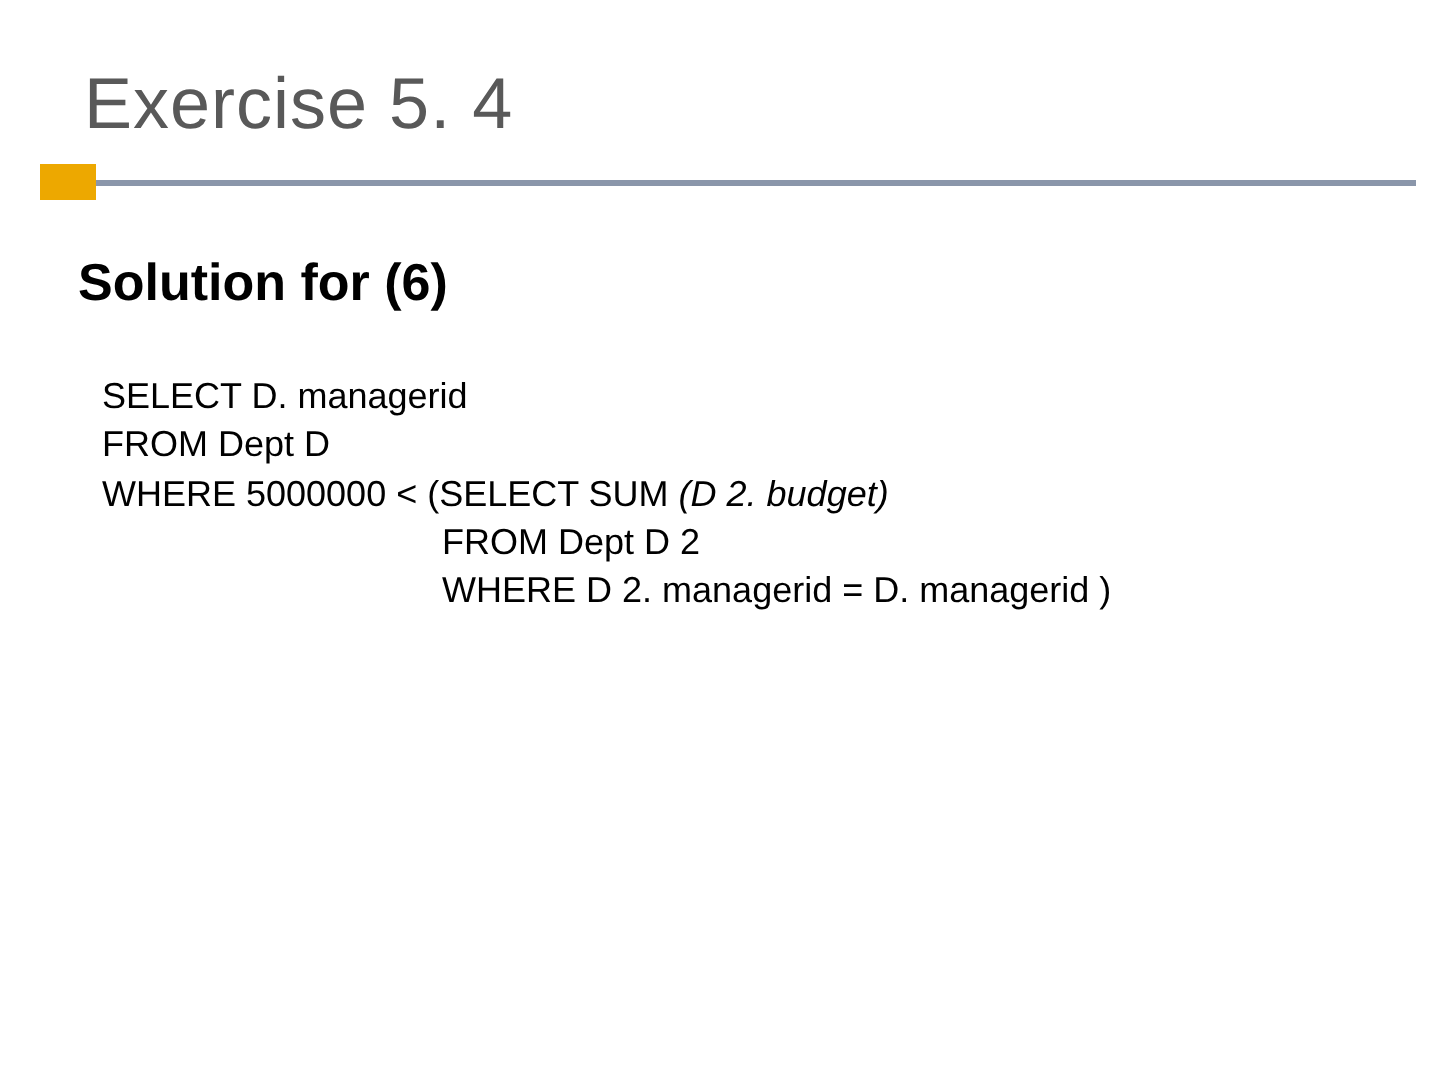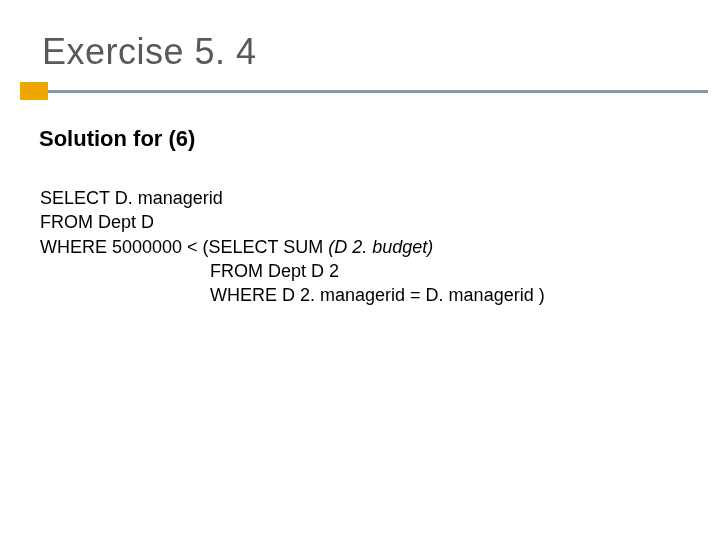--- a/index.html
+++ b/index.html
@@ -42,27 +42,27 @@
     left: 48px;
     top: 8px;
     width: 660px;
     height: 3px;
     background: #8a96aa;
   }
   .subtitle {
     position: absolute;
     left: 39px;
     top: 126px;
-    font-size: 22px;
+    font-size: 26px;
     font-weight: bold;
     color: #000000;
   }
   .sql {
     position: absolute;
-    left: 40px;
+    left: 51px;
     top: 186px;
     font-size: 18px;
     color: #000000;
     line-height: 1.35;
     white-space: pre;
   }
 </style>
 </head>
 <body>
 

